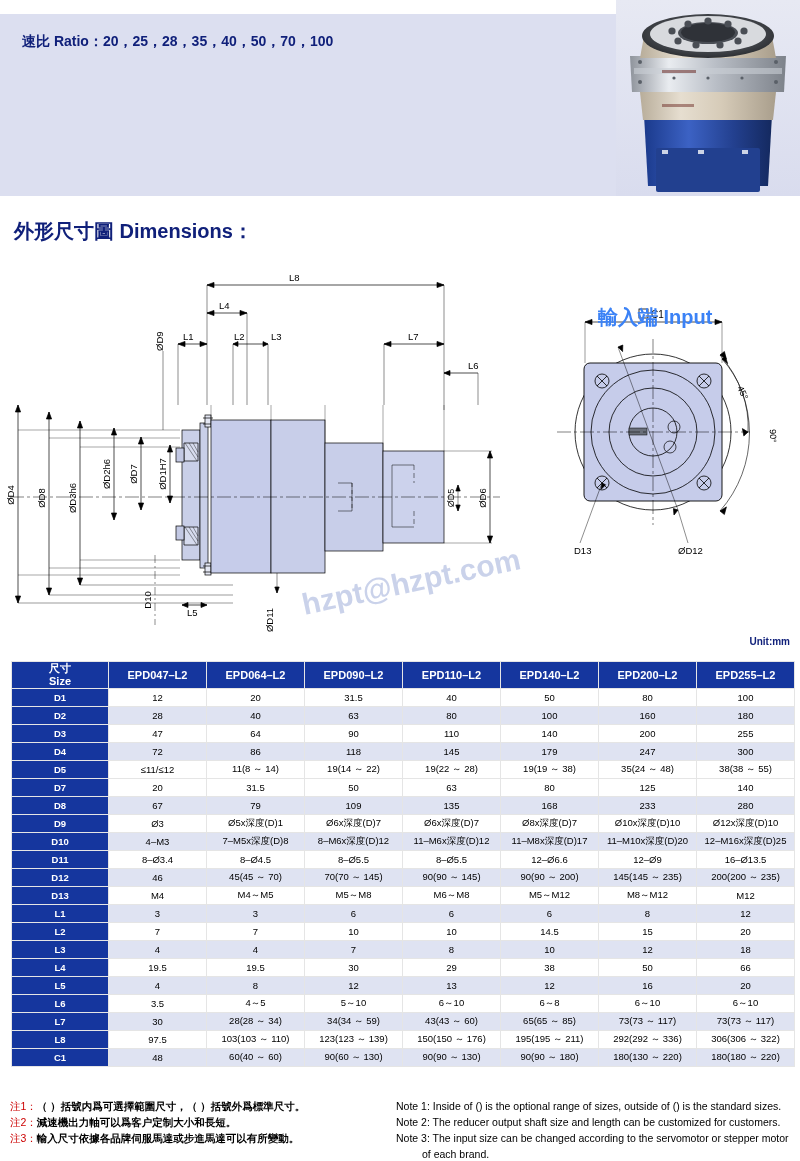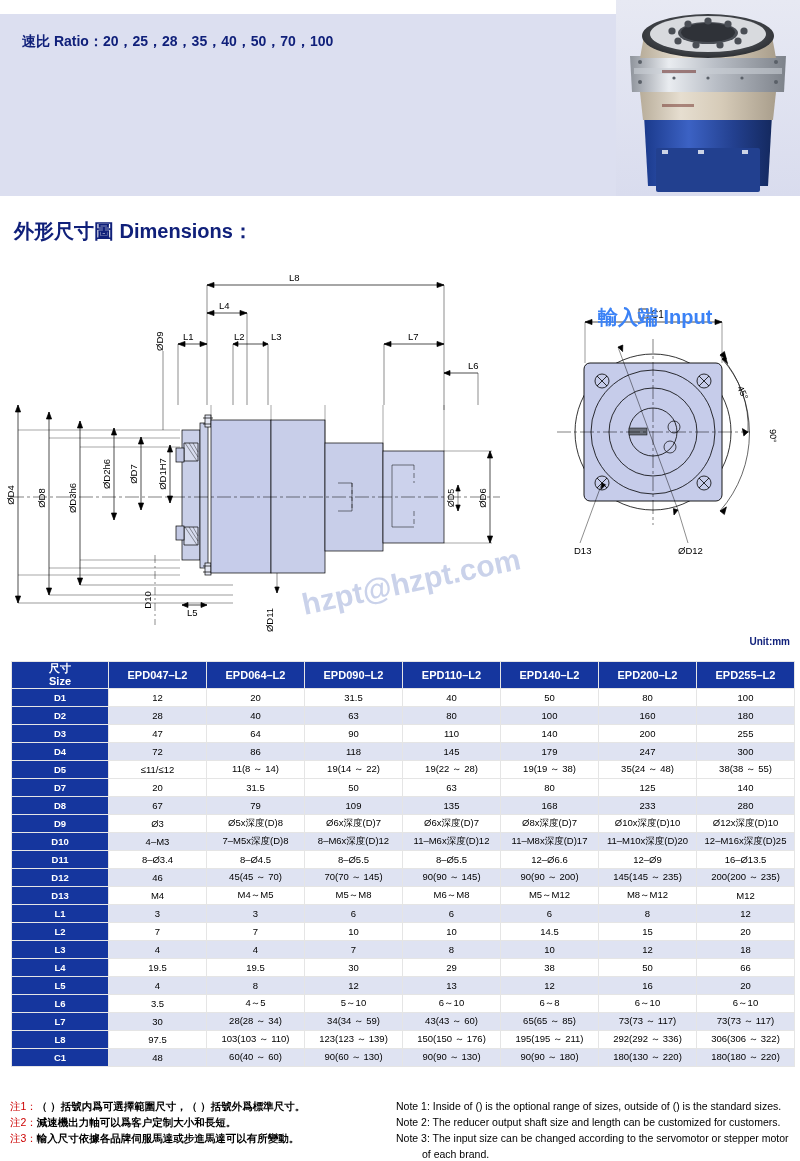--- a/index.html
+++ b/index.html
@@ -544,21 +544,21 @@
           <td class="val">79</td>
           <td class="val">109</td>
           <td class="val">135</td>
           <td class="val">168</td>
           <td class="val">233</td>
           <td class="val">280</td>
         </tr>
         <tr class="odd">
           <td class="rowlabel">D9</td>
           <td class="val">Ø3</td>
-          <td class="val">Ø5x深度(D)8</td>
+          <td class="val">Ø5x深度(D)1</td>
           <td class="val">Ø6x深度(D)7</td>
           <td class="val">Ø6x深度(D)7</td>
           <td class="val">Ø8x深度(D)7</td>
           <td class="val">Ø10x深度(D)10</td>
           <td class="val">Ø12x深度(D)10</td>
         </tr>
         <tr class="even">
           <td class="rowlabel">D10</td>
           <td class="val">4–M3</td>
           <td class="val">7–M5x深度(D)8</td>

